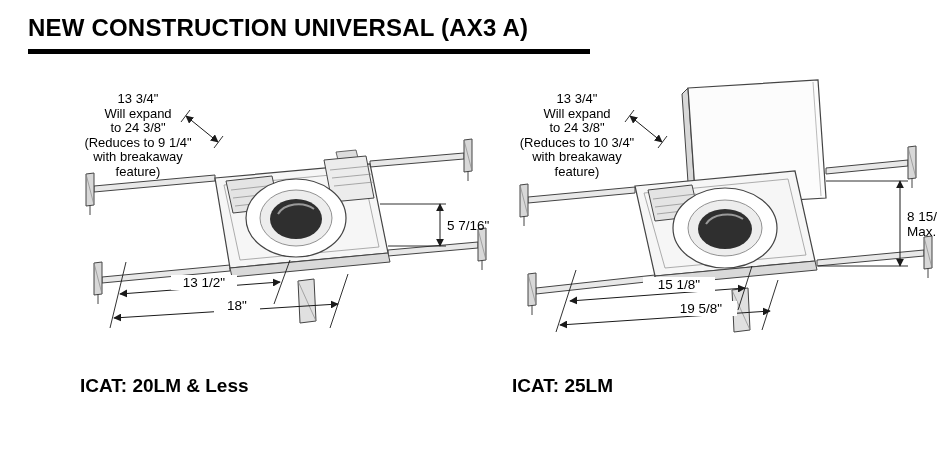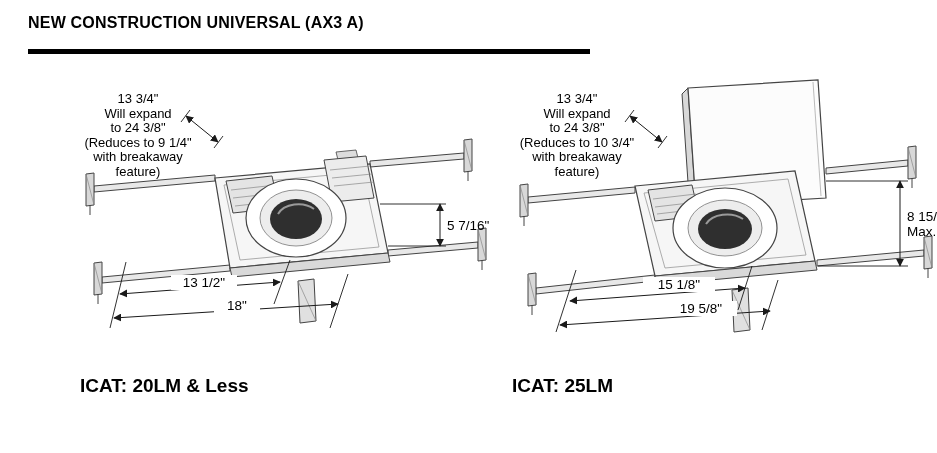--- a/index.html
+++ b/index.html
@@ -2,21 +2,21 @@
 <html><head>
 <meta charset="utf-8">
 <style>
   html,body{margin:0;padding:0;}
   body{
     width:937px;height:453px;background:#ffffff;position:relative;overflow:hidden;
     font-family:"Liberation Sans",sans-serif;color:#000;
   }
   .title{
     position:absolute;left:28px;top:14px;margin:0;
-    font-size:16px;font-weight:bold;letter-spacing:.2px;white-space:nowrap;
+    font-size:24px;font-weight:bold;letter-spacing:.2px;white-space:nowrap;
   }
   .rule{position:absolute;left:28px;top:49px;width:562px;height:5px;background:#000;}
   .fig{position:absolute;top:62px;}
   .fig.left{left:28px;width:430px;height:345px;}
   .fig.right{left:460px;width:477px;height:345px;}
   .art{position:absolute;left:0;top:0;}
   .note{position:absolute;font-size:13px;line-height:14.5px;text-align:center;}
   .fig.left .note{left:0;top:14px;width:140px;}
   .fig.right .note{left:7px;top:14px;width:140px;}
   .dim{position:absolute;font-size:13.5px;line-height:15px;text-align:center;background:#fff;padding:0 1px;}

